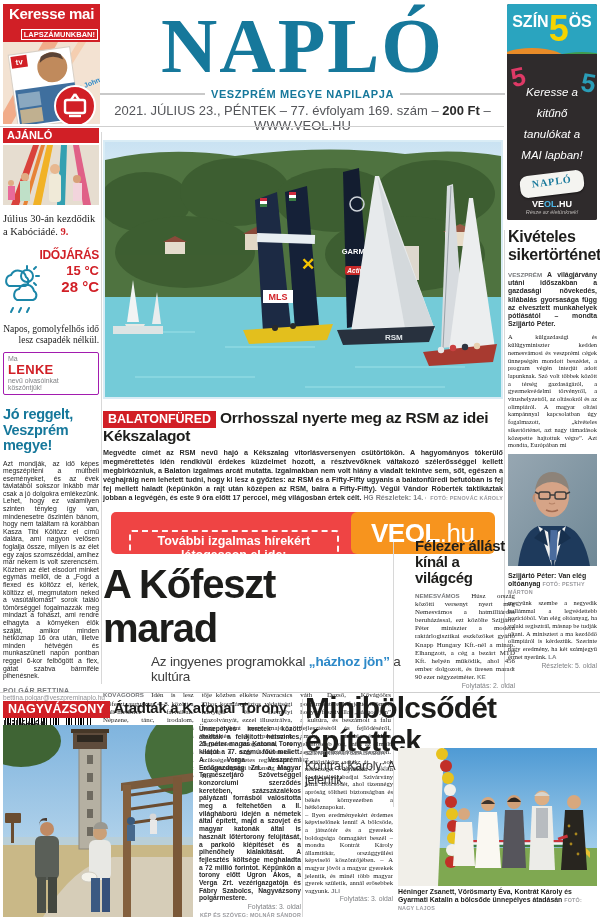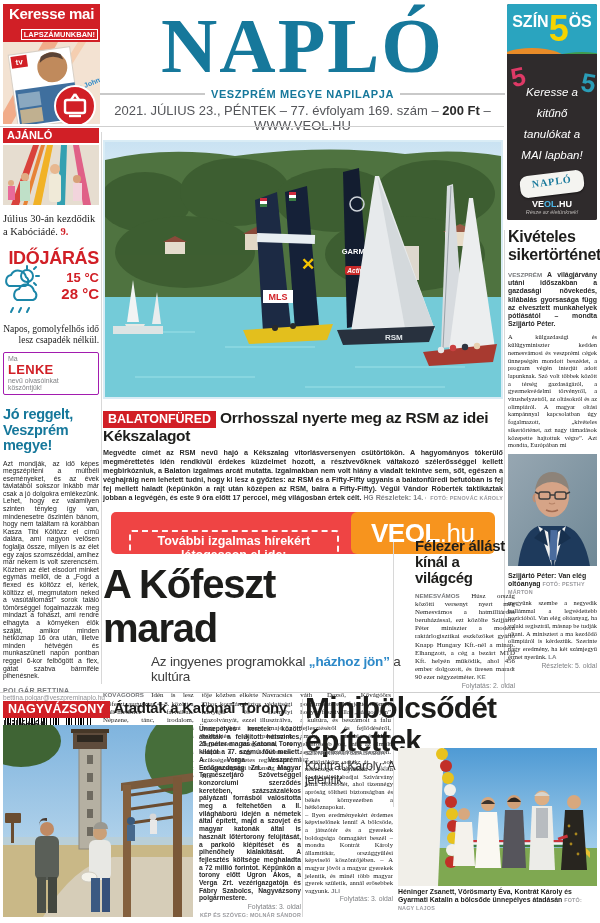--- a/index.html
+++ b/index.html
@@ -42,21 +42,21 @@
   .sz-site{position:relative;margin-top:4px;color:#fff;font-weight:bold;font-size:9px;}
   .sz-site i{font-style:normal;color:#4db8e8;}
   .sz-slogan{position:relative;color:#b9b6b4;font-style:italic;font-size:5.5px;}
 
   
   .sidebar{left:3px;top:128px;width:96px;}
   .badge{background:#d11f26;color:#fff;font-weight:bold;font-size:11px;padding:1px 4px 2px;}
   .serifcap{font-family:"Liberation Serif",serif;font-size:10.5px;line-height:12.5px;color:#1a1a1a;margin-top:4px;}
   .serifcap .pg{color:#d11f26;font-weight:bold;}
   .weather{position:relative;margin-top:10px;height:74px;}
-  .weather .w-title{font-weight:bold;font-size:18px;color:#d11f26;text-align:right;letter-spacing:-.3px;}
+  .weather .w-title{font-weight:bold;font-size:12px;color:#d11f26;text-align:right;letter-spacing:-.3px;}
   .weather .w-low{font-weight:bold;font-size:13px;color:#d11f26;text-align:right;margin-top:1px;}
   .weather .w-high{font-weight:bold;font-size:15px;color:#d11f26;text-align:right;}
   .weather svg{position:absolute;left:0;top:16px;}
   .w-desc{font-family:"Liberation Serif",serif;font-size:9.5px;line-height:11px;text-align:right;color:#1a1a1a;margin-top:2px;}
   .nameday{border:1px solid #a21caf;border-radius:2px;margin-top:6px;padding:2px 4px 3px;}
   .nameday .nd-pre{font-size:7px;color:#808285;}
   .nameday .nd-name{font-weight:bold;font-size:13px;color:#d11f26;letter-spacing:.3px;}
   .nameday .nd-suf{font-size:6.8px;color:#808285;}
   .opinion-title{margin-top:12px;color:#16789b;font-weight:bold;font-size:14.5px;line-height:15.5px;letter-spacing:-.3px;}
   .opinion-body{margin-top:6px;font-size:6.8px;line-height:7.6px;text-align:justify;color:#222;}

